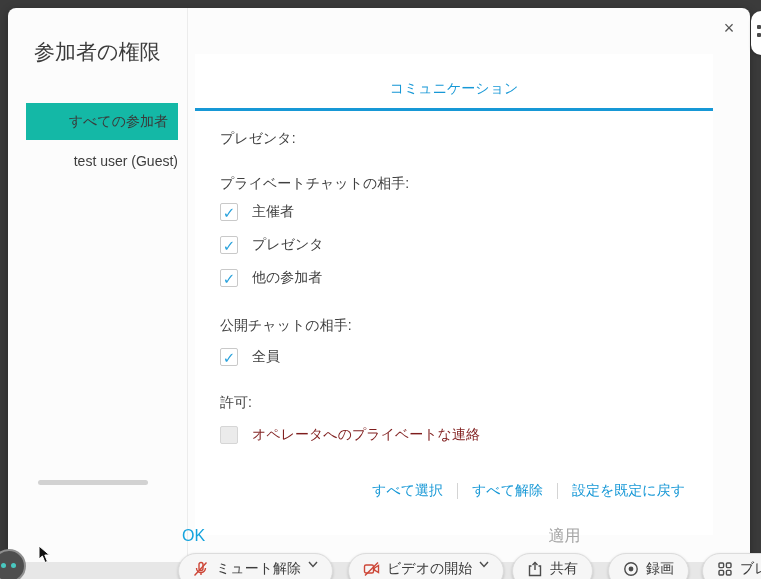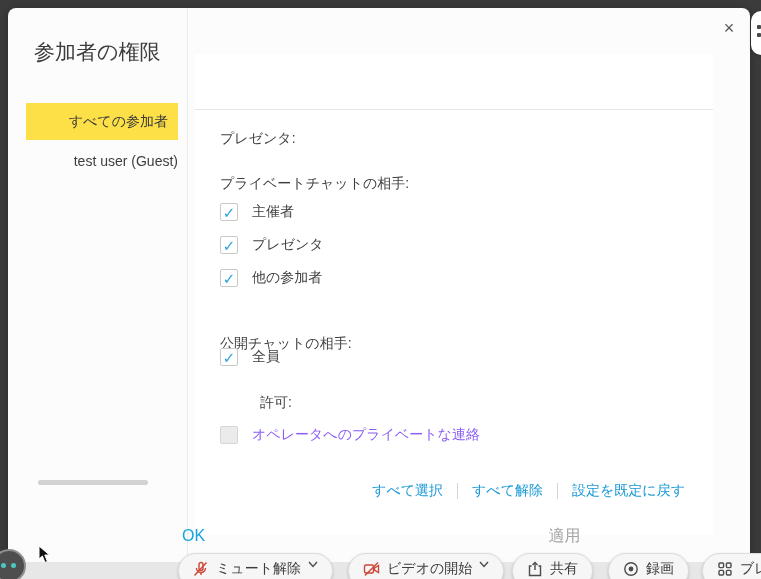--- a/index.html
+++ b/index.html
@@ -34,40 +34,40 @@
   .dialog { position:absolute; left:8px; top:8px; width:742px; height:554px; background:#fcfcfc;
             border-radius:8px; z-index:5; box-shadow:0 2px 10px rgba(0,0,0,.3); }
   .dlg-title { position:absolute; left:26px; top:30px; font-size:21px; color:#3c3c3c; }
   .dlg-close { position:absolute; right:6px; top:6px; width:30px; height:28px; text-align:center;
                font-size:18px; line-height:28px; color:#555; cursor:default; }
 
   
   .sidebar { position:absolute; left:0; top:0; width:180px; height:554px; border-right:1px solid #ececec; }
   .side-item { position:absolute; left:18px; width:152px; font-size:14px; color:#3a3a3a;
                text-align:right; padding-right:10px; line-height:37px; height:37px; }
-  .side-item.selected { top:95px; background:#fde047; }
+  .side-item.selected { top:95px; background:#14b8a6; }
   .side-item.guest { top:138px; height:30px; line-height:30px; padding-right:0; color:#3d3d3d; }
   .side-scrollbar { position:absolute; left:30px; top:472px; width:110px; height:5px;
                     background:#d2d2d2; border-radius:3px; }
 
   
   .content { position:absolute; left:187px; top:46px; width:518px; height:481px; background:#ffffff; }
   .tabbar { position:absolute; left:0; top:0; width:518px; height:56px; display:flex;
             border-bottom:1px solid #e6e6e6; }
   .tab { flex:1; text-align:center; font-size:14px; color:#6e6e6e; display:flex;
          align-items:flex-end; justify-content:center; padding-bottom:10px; border-bottom:3px solid transparent;
          margin-bottom:-2px; }
   .tab.active { color:#1798d6; border-bottom-color:#1798d6; }
 
   .row { position:absolute; left:25px; font-size:14px; color:#3f3f3f; display:flex; align-items:center; }
   .checkbox { width:18px; height:18px; border:1px solid #c9c9c9; border-radius:2px; background:#fff;
               display:inline-flex; align-items:center; justify-content:center; margin-right:14px; }
   .checkbox .tick { color:#2aa2dc; font-size:15px; font-weight:bold; line-height:1; }
   .checkbox.disabled { background:#ebebeb; border-color:#d6d6d6; }
-  .lbl-muted { color:#8b5cf6; }
+  .lbl-muted { color:#7f1d1d; }
 
   .links-row { position:absolute; right:14px; top:428px; display:flex; align-items:center; font-size:14px; }
   .link { color:#1798d6; padding:0 14px; white-space:nowrap; }
   .vsep { width:1px; height:16px; background:#d4d4d4; }
 
   
   .footer { position:absolute; left:0; right:0; bottom:0; height:46px; display:flex; }
   .fbtn { flex:1; text-align:center; font-size:16px; line-height:40px; }
   .fbtn.ok { color:#14a3dd; }
   .fbtn.apply { color:#a5a5a5; }
@@ -153,20 +153,21 @@
 
     <div class="sidebar">
       <div class="side-item selected">すべての参加者</div>
       <div class="side-item guest">test user (Guest)</div>
       <div class="side-scrollbar"></div>
     </div>
 
     <div class="content">
 
       <div class="tabbar">
+        <div class="tab active">コミュニケーション</div>
       </div>
 
       <div class="row" style="top:76px;">プレゼンタ:</div>
 
       <div class="row" style="top:121px;">プライベートチャットの相手:</div>
 
       <div class="row" style="top:149px;">
         <span class="checkbox">
             <span class="tick">✓</span>
           </span>
@@ -180,30 +181,30 @@
         <span>プレゼンタ</span>
       </div>
 
       <div class="row" style="top:215px;">
         <span class="checkbox">
             <span class="tick">✓</span>
           </span>
         <span>他の参加者</span>
       </div>
 
-      <div class="row" style="top:281px;">公開チャットの相手:</div>
+      <div class="row" style="top:263px;">公開チャットの相手:</div>
 
       <div class="row" style="top:294px;">
         <span class="checkbox">
             <span class="tick">✓</span>
           </span>
         <span>全員</span>
       </div>
 
-      <div class="row" style="top:340px;margin-left:40px;">許可:</div>
+      <div class="row" style="top:340px;">許可:</div>
 
       <div class="row" style="top:372px;">
         <span class="checkbox disabled"></span>
         <span class="lbl-muted">オペレータへのプライベートな連絡</span>
       </div>
 
       <div class="links-row">
         <span class="link">すべて選択</span>
         <span class="vsep"></span>
         <span class="link">すべて解除</span>

